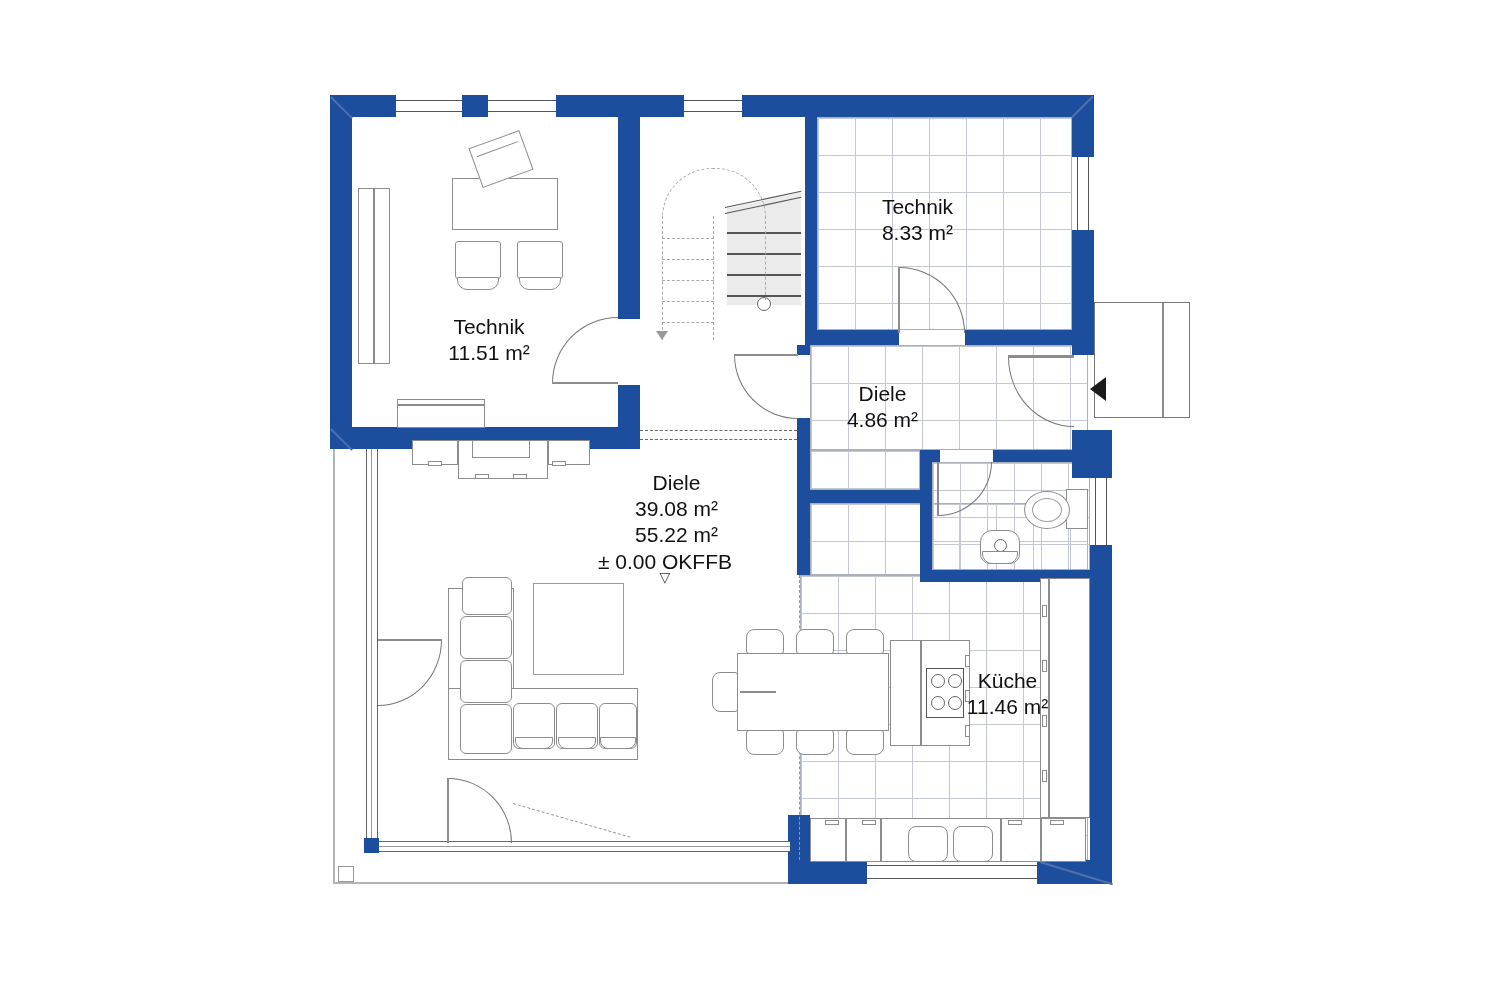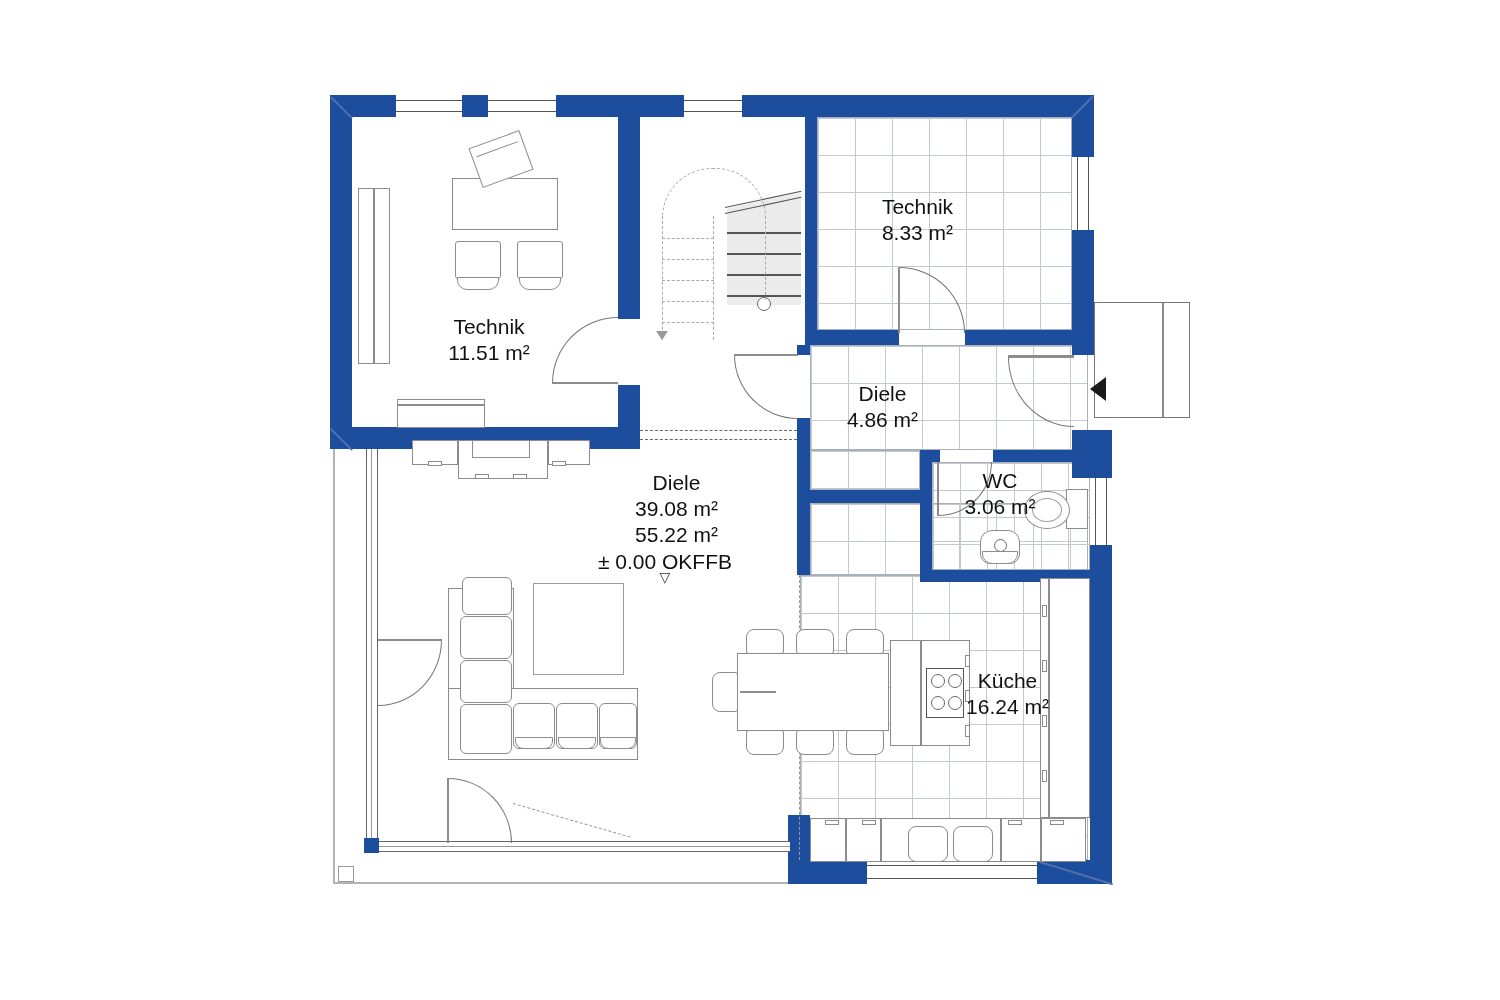--- a/index.html
+++ b/index.html
@@ -232,32 +232,28 @@
     <div>11.51 m²</div>
   </div>
   <div class="label" style="left:830px;top:194px;width:175px;">
     <div>Technik</div>
     <div>8.33 m²</div>
   </div>
   <div class="label" style="left:795px;top:381px;width:175px;">
     <div>Diele</div>
     <div>4.86 m²</div>
   </div>
-  <div class="label" style="left:930px;top:468px;width:140px;">
-    <div>WC</div>
-    <div>3.06 m²</div>
-  </div>
   <div class="label" style="left:589px;top:470px;width:175px;">
     <div>Diele</div>
     <div>39.08 m²</div>
     <div>55.22 m²</div>
   </div>
   <div class="label" style="left:920px;top:668px;width:175px;">
     <div>Küche</div>
-    <div>16.24 m²</div>
+    <div>11.46 m²</div>
   </div>
 
   <div class="label" style="left:575px;top:549px;width:180px;">
     <div>± 0.00 OKFFB</div>
   </div>
   <div style="position:absolute;left:650px;top:570px;width:30px;text-align:center;font-size:14px;line-height:14px;color:#333;">▽</div>
 
 </div>
 
 </body></html>

